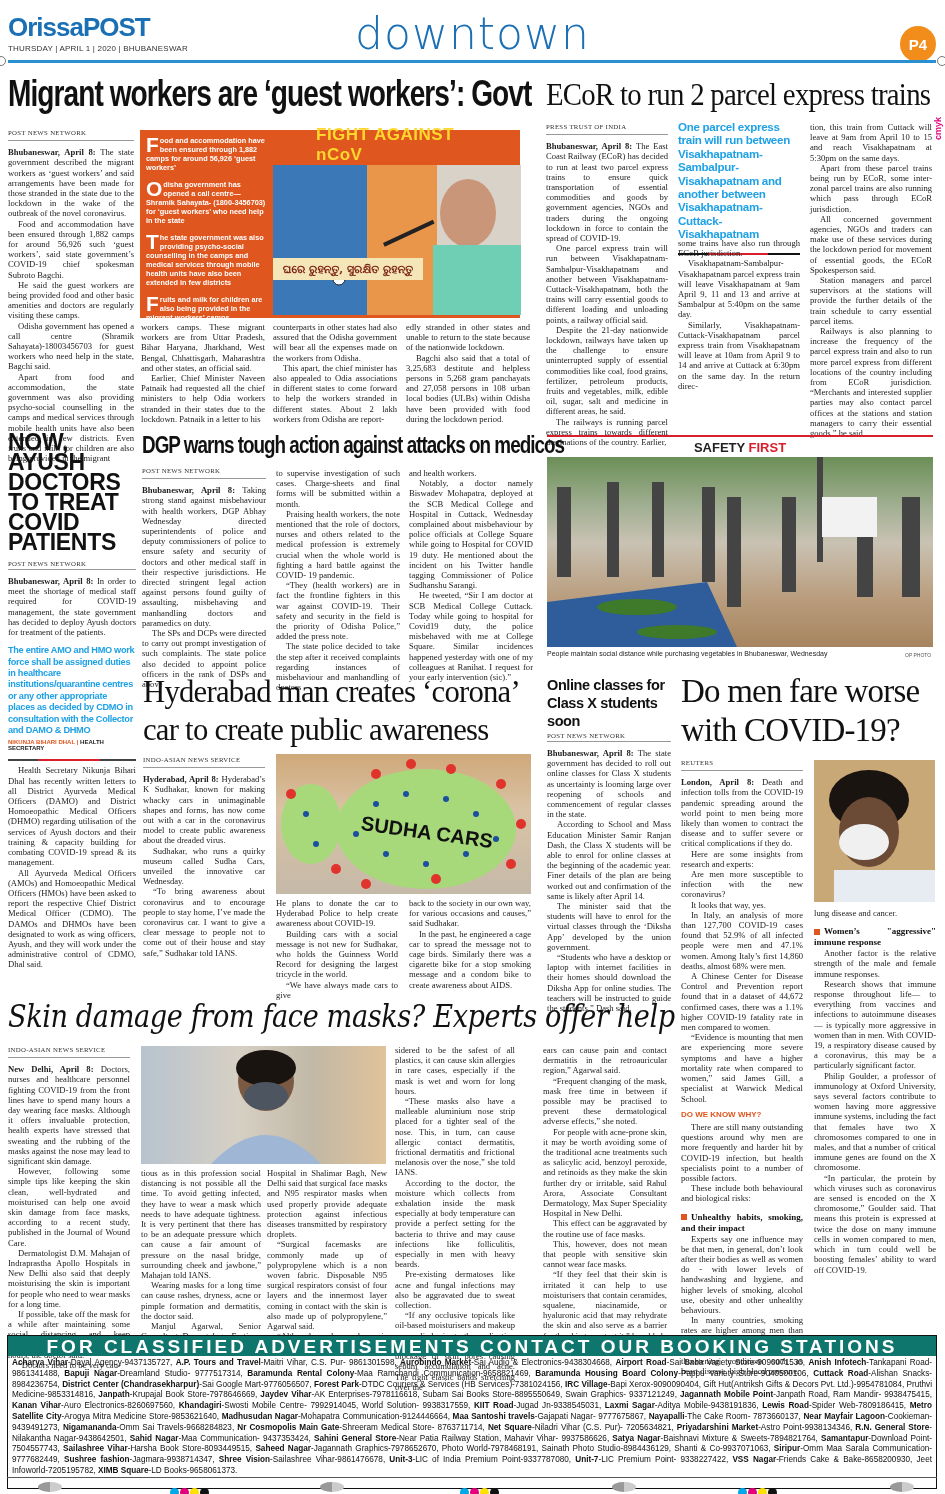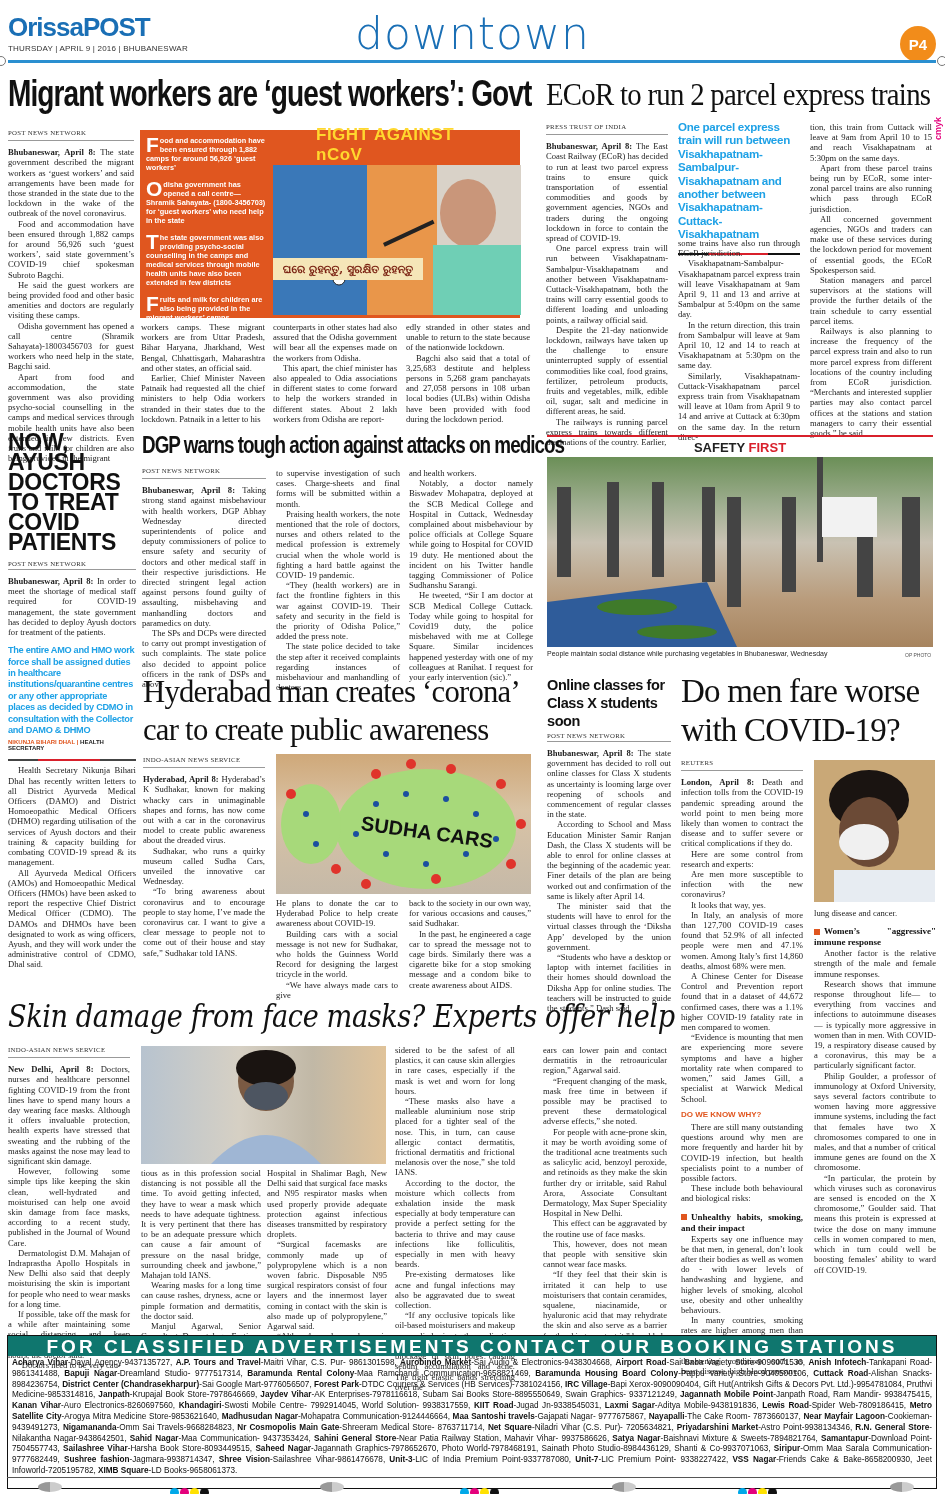--- a/index.html
+++ b/index.html
@@ -43,21 +43,21 @@
 .ink-dot{display:inline-block;width:9px;height:9px;border-radius:50%;margin-right:1px}
 .gray-pill{width:24px;height:10px;border-radius:50%;background:linear-gradient(90deg,#999 50%,#ccc 50%)}
 .bullet-sq{display:inline-block;width:6px;height:6px;background:#e0561f;margin-right:4px;vertical-align:middle}
 .subhead{font-family:"Liberation Serif",serif;font-weight:bold;font-size:9px;line-height:11px;color:#111}
 .know-why{font-family:"Liberation Sans",sans-serif;font-weight:bold;font-size:8px;color:#e0561f;margin:6px 0 2px}
 </style>
 </head>
 <body>
 
 <div class="abs logo"><span>Orissa</span><span class="post">POST</span></div>
-<div class="abs masthead-date">THURSDAY | APRIL 9 | 2016 | BHUBANESWAR</div>
+<div class="abs masthead-date">THURSDAY | APRIL 1 | 2020 | BHUBANESWAR</div>
 <div class="abs section-title">downtown</div>
 <div class="abs page-badge">P4</div>
 <div class="abs rule-blue"></div>
 <div class="abs reg-mark" style="left:-4px;top:56px"></div>
 <div class="abs reg-mark" style="left:937px;top:56px"></div>
 <div class="abs" style="left:933px;top:100px;width:10px;height:40px;writing-mode:vertical-rl;transform:rotate(180deg);font-family:'Liberation Sans',sans-serif;font-size:9px;font-weight:bold;color:#e4007c">cmyk</div>
 
 <div class="abs hl-sans" style="left:8px;top:74px;font-size:36px;line-height:40px;white-space:nowrap;transform:scaleX(.78)">Migrant workers are ‘guest workers’: Govt</div>
 
 <div class="col body-text" style="left:8px;top:128px;width:126px">
@@ -111,21 +111,20 @@
 </div>
 <div class="col" style="left:678px;top:120px;width:122px">
   <div class="pull-blue" style="font-size:11.6px;line-height:13.4px">One parcel express train will run between Visakhapatnam-Sambalpur-Visakhapatnam and another between Visakhapatnam-Cuttack-Visakhapatnam</div>
   <div style="position:relative;height:2px;background:#111;margin-top:12px">
       <div class="rule-red" style="position:absolute;left:30px;width:60px;top:0"></div>
     </div>
 </div>
 <div class="col body-text" style="left:678px;top:238px;width:122px">
   <p class="first">some trains have also run through ECoR jurisdiction.</p>
   <p>Visakhapatnam-Sambalpur-Visakhapatnam parcel express train will leave Visakhapatnam at 9am April 9, 11 and 13 and arrive at Sambalpur at 5:40pm on the same day.</p>
-  <p>In the return direction, this train from Sambalpur will leave at 9am April 10, 12 and 14 to reach at Visakhapatnam at 5:30pm on the same day.</p>
   <p>Similarly, Visakhapatnam-Cuttack-Visakhapatnam parcel express train from Visakhapatnam will leave at 10am from April 9 to 14 and arrive at Cuttack at 6:30pm on the same day. In the return direc-</p>
 </div>
 <div class="col body-text" style="left:810px;top:122px;width:122px">
   <p class="first">tion, this train from Cuttack will leave at 9am from April 10 to 15 and reach Visakhapatnam at 5:30pm on the same days.</p>
   <p>Apart from these parcel trains being run by ECoR, some inter-zonal parcel trains are also running which pass through ECoR jurisdiction.</p>
   <p>All concerned government agencies, NGOs and traders can make use of these services during the lockdown period for movement of essential goods, the ECoR Spokesperson said.</p>
   <p>Station managers and parcel supervisors at the stations will provide the further details of the train schedule to carry essential parcel items.</p>
   <p>Railways is also planning to increase the frequency of the parcel express train and also to run more parcel express from different locations of the country including from ECoR jurisdiction. “Merchants and interested supplier parties may also contact parcel offices at the stations and station managers to carry their essential goods,” he said.</p>
 </div>
 
@@ -247,21 +246,21 @@
     <p>According to School and Mass Education Minister Samir Ranjan Dash, the Class X students will be able to enrol for online classes at the beginning of the academic year. Finer details of the plan are being worked out and confirmation of the same is likely after April 14.</p>
     <p>The minister said that the students will have to enrol for the virtual classes through the ‘Diksha App’ developed by the union government.</p>
     <p>“Students who have a desktop or laptop with internet facilities in their homes should download the Diksha App for online studies. The teachers will be instructed to guide the students,” Dash said.</p>
   </div>
 </div>
 
 <div class="abs hl-serif" style="left:681px;top:672px;width:260px;font-size:33px;line-height:39px">Do men fare worse with COVID-19?</div>
 <div class="col body-text" style="left:681px;top:758px;width:122px">
   <div class="byline">REUTERS</div>
   <p class="first"><span class="dateline">London, April 8:</span> <span>Death and infection tolls from the COVID-19 pandemic spreading around the world point to men being more likely than women to contract the disease and to suffer severe or critical complications if they do.</span></p>
-  <p>Here are some control from research and experts:</p>
+  <p>Here are some insights from research and experts:</p>
   <p>Are men more susceptible to infection with the new coronavirus?</p>
   <p>It looks that way, yes.</p>
   <p>In Italy, an analysis of more than 127,700 COVID-19 cases found that 52.9% of all infected people were men and 47.1% women. Among Italy’s first 14,860 deaths, almost 68% were men.</p>
   <p>A Chinese Center for Disease Control and Prevention report found that in a dataset of 44,672 confirmed cases, there was a 1.1% higher COVID-19 fatality rate in men compared to women.</p>
   <p>“Evidence is mounting that men are experiencing more severe symptoms and have a higher mortality rate when compared to women,” said James Gill, a specialist at Warwick Medical School.</p>
   <div class="know-why">DO WE KNOW WHY?</div>
   <p>There are still many outstanding questions around why men are more frequently and harder hit by COVID-19 infection, but health specialists point to a number of possible factors.</p>
   <p>These include both behavioural and biological risks:</p>
   <div class="subhead" style="margin-top:8px"><span class="bullet-sq"></span><span>Unhealthy habits, smoking, and their impact</span></div>
   <p>Experts say one influence may be that men, in general, don’t look after their bodies as well as women do - with lower levels of handwashing and hygiene, and higher levels of smoking, alcohol use, obesity and other unhealthy behaviours.</p>
@@ -312,21 +311,21 @@
   <p>“Although polypropylene is con-</p>
 </div>
 <div class="col body-text" style="left:395px;top:1045px;width:120px">
   <p class="first">sidered to be the safest of all plastics, it can cause skin allergies in rare cases, especially if the mask is wet and worn for long hours.</p>
   <p>“These masks also have a malleable aluminium nose strip placed for a tighter seal of the nose. This, in turn, can cause allergic contact dermatitis, frictional dermatitis and frictional melanosis over the nose,” she told IANS.</p>
   <p>According to the doctor, the moisture which collects from exhalation inside the mask especially at body temperature can provide a perfect setting for the bacteria to thrive and may cause infections like folliculitis, especially in men with heavy beards.</p>
   <p>Pre-existing dermatoses like acne and fungal infections may also be aggravated due to sweat collection.</p>
   <p>“If any occlusive topicals like oil-based moisturisers and makeup are applied prior to the application of masks, they can lead to blockage of skin pores causing sebum accumulation and acne. The tight elastic bands stretching over the</p>
 </div>
 <div class="col body-text" style="left:543px;top:1045px;width:124px">
-  <p class="first">ears can lower pain and contact dermatitis in the retroauricular region,” Agarwal said.</p>
+  <p class="first">ears can cause pain and contact dermatitis in the retroauricular region,” Agarwal said.</p>
   <p>“Frequent changing of the mask, mask free time in between if possible may be practised to prevent these dermatological adverse effects,” she noted.</p>
   <p>For people with acne-prone skin, it may be worth avoiding some of the traditional acne treatments such as salicylic acid, benzoyl peroxide, and retinoids as they make the skin further dry or irritable, said Rahul Arora, Associate Consultant Dermatology, Max Super Speciality Hospital in New Delhi.</p>
   <p>This effect can be aggravated by the routine use of face masks.</p>
   <p>This, however, does not mean that people with sensitive skin cannot wear face masks.</p>
   <p>“If they feel that their skin is irritated it can help to use moisturisers that contain ceramides, squalene, niacinamide, or hyaluronic acid that may rehydrate the skin and also serve as a barrier for the skin to protect it,” he added.</p>
 </div>
 
 <div class="abs classified">
   <div class="classified-head">FOR CLASSIFIED ADVERTISEMENTS CONTACT OUR BOOKING STATIONS</div>
   <div class="classified-body" id="classified-body"><span><b>Acharya Vihar</b>-Dayal Agency-9437135727, </span><span><b>A.P. Tours and Travel</b>-Maitri Vihar, C.S. Pur- 9861301598, </span><span><b>Aurobindo Market</b>-Sai Audio &amp; Electronics-9438304668, </span><span><b>Airport Road</b>-Sai Baba Variety Store-9090071530, </span><span><b>Anish Infotech</b>-Tankapani Road-9861341488, </span><span><b>Bapuji Nagar</b>-Dreamland Studio- 9777517314, </span><span><b>Baramunda Rental Colony</b>-Maa Ramchandi Communication-9658821469, </span><span><b>Baramunda Housing Board Colony</b>-Pappu Variety Store-9040500106, </span><span><b>Cuttack Road</b>-Alishan Snacks-8984236754, </span><span><b>District Center (Chandrasekharpur)</b>-Sai Google Mart-9776056507, </span><span><b>Forest Park</b>-DTDC Couriers &amp; Services (HB Services)-7381024156, </span><span><b>IRC Village</b>-Bapi Xerox-9090090404, Gift Hut(Antriksh Gifts &amp; Decors Pvt. Ltd.)-9954781084, Pruthvi Medicine-9853314816, </span><span><b>Janpath</b>-Krupajal Book Store-7978646669, </span><span><b>Jaydev Vihar</b>-AK Enterprises-7978116618, Subam Sai Books Store-8895550649, Swain Graphics- 9337121249, </span><span><b>Jagannath Mobile Point</b>-Janpath Road, Ram Mandir- 9938475415, </span><span><b>Kanan Vihar</b>-Auro Electronics-8260697560, </span><span><b>Khandagiri</b>-Swosti Mobile Centre- 7992914045, World Solution- 9938317559, </span><span><b>KIIT Road</b>-Jugad Jn-9338545031, </span><span><b>Laxmi Sagar</b>-Aditya Mobile-9438191836, </span><span><b>Lewis Road</b>-Spider Web-7809186415, </span><span><b>Metro Satellite City</b>-Arogya Mitra Medicine Store-9853621640, </span><span><b>Madhusudan Nagar</b>-Mohapatra Communication-9124446664, </span><span><b>Maa Santoshi travels</b>-Gajapati Nagar- 9777675867, </span><span><b>Nayapalli</b>-The Cake Room- 7873660137, </span><span><b>Near Mayfair Lagoon</b>-Cookieman-9439491273, </span><span><b>Nigamananda</b>-Omm Sai Travels-9668284823, </span><span><b>Nr Cosmopolis Main Gate</b>-Shreeram Medical Store- 8763711714, </span><span><b>Net Square</b>-Niladri Vihar (C.S. Pur)- 7205634821, </span><span><b>Priyadarshini Market</b>-Astro Point-9938134346, </span><span><b>R.N. General Store</b>-Nilakantha Nagar-9438642501, </span><span><b>Sahid Nagar</b>-Maa Communication- 9437353424, </span><span><b>Sahini General Store</b>-Near Patia Railway Station, Mahavir Vihar- 9937586626, </span><span><b>Satya Nagar</b>-Baishnavi Mixture &amp; Sweets-7894821764, </span><span><b>Samantapur</b>-Download Point-7504557743, </span><span><b>Sailashree Vihar</b>-Harsha Book Store-8093449515, </span><span><b>Saheed Nagar</b>-Jagannath Graphics-7978652670, Photo World-7978468191, Sainath Photo Studio-8984436129, Shanti &amp; Co-9937071063, </span><span><b>Siripur</b>-Omm Maa Sarala Communication-9777682449, </span><span><b>Sushree fashion</b>-Jagmara-9938714347, </span><span><b>Shree Vision</b>-Sailashree Vihar-9861476678, </span><span><b>Unit-3</b>-LIC of India Premium Point-9337787080, </span><span><b>Unit-7</b>-LIC Premium Point- 9338227422, </span><span><b>VSS Nagar</b>-Friends Cake &amp; Bake-8658200930, Jeet Infoworld-7205195782, </span><span><b>XIMB Square</b>-LD Books-9658061373.</span></div>

